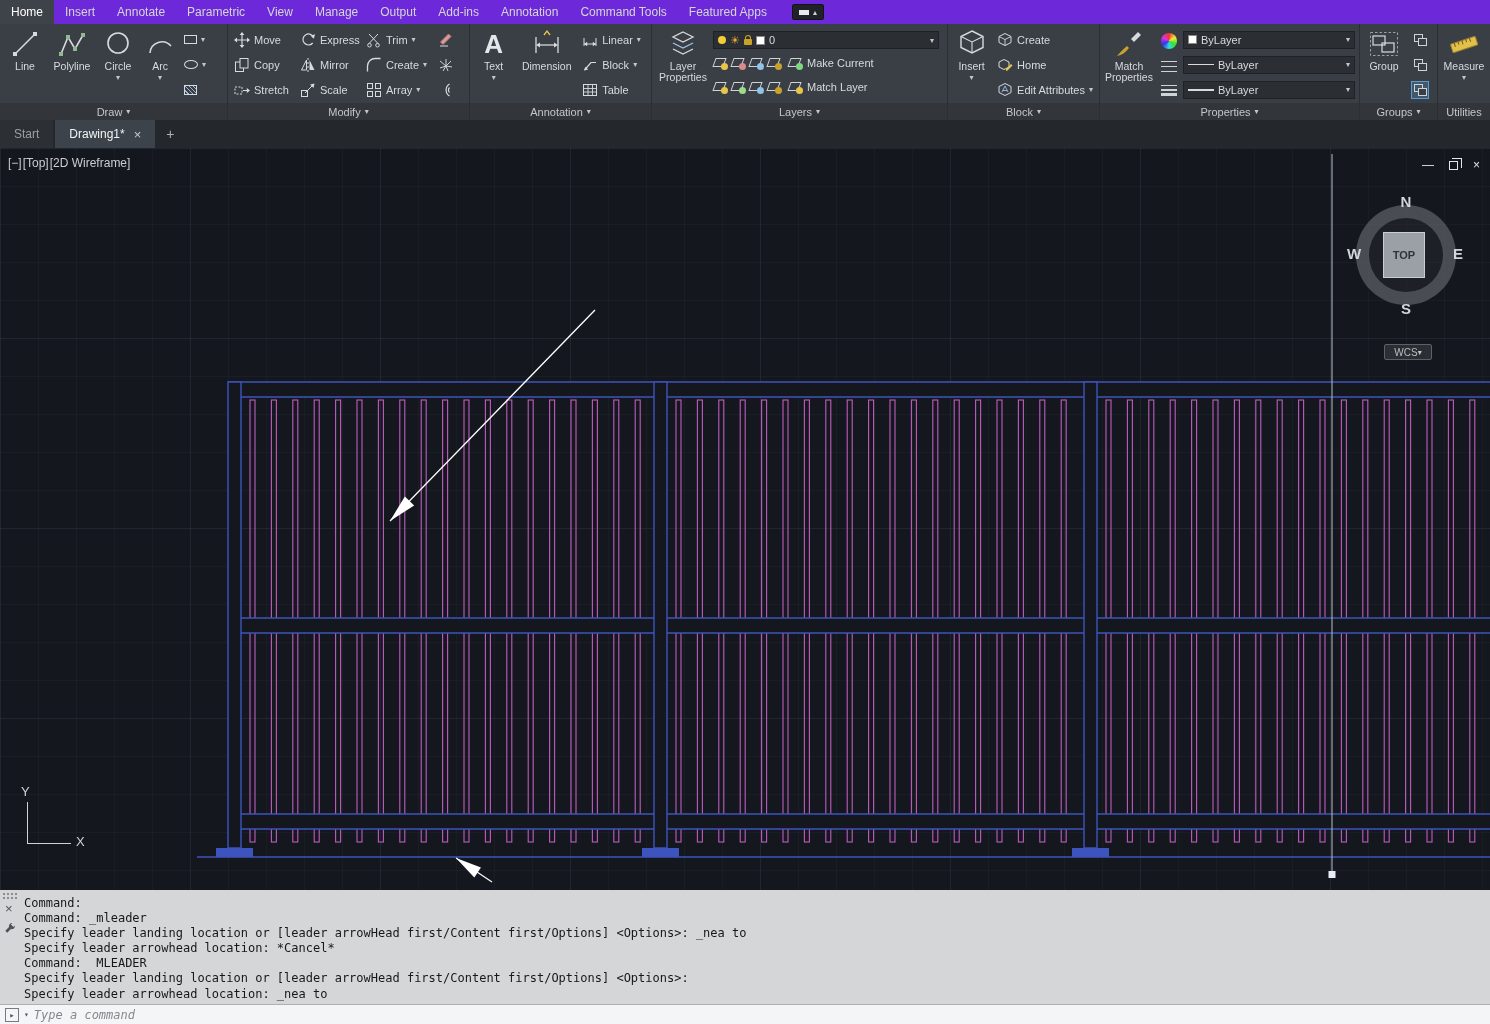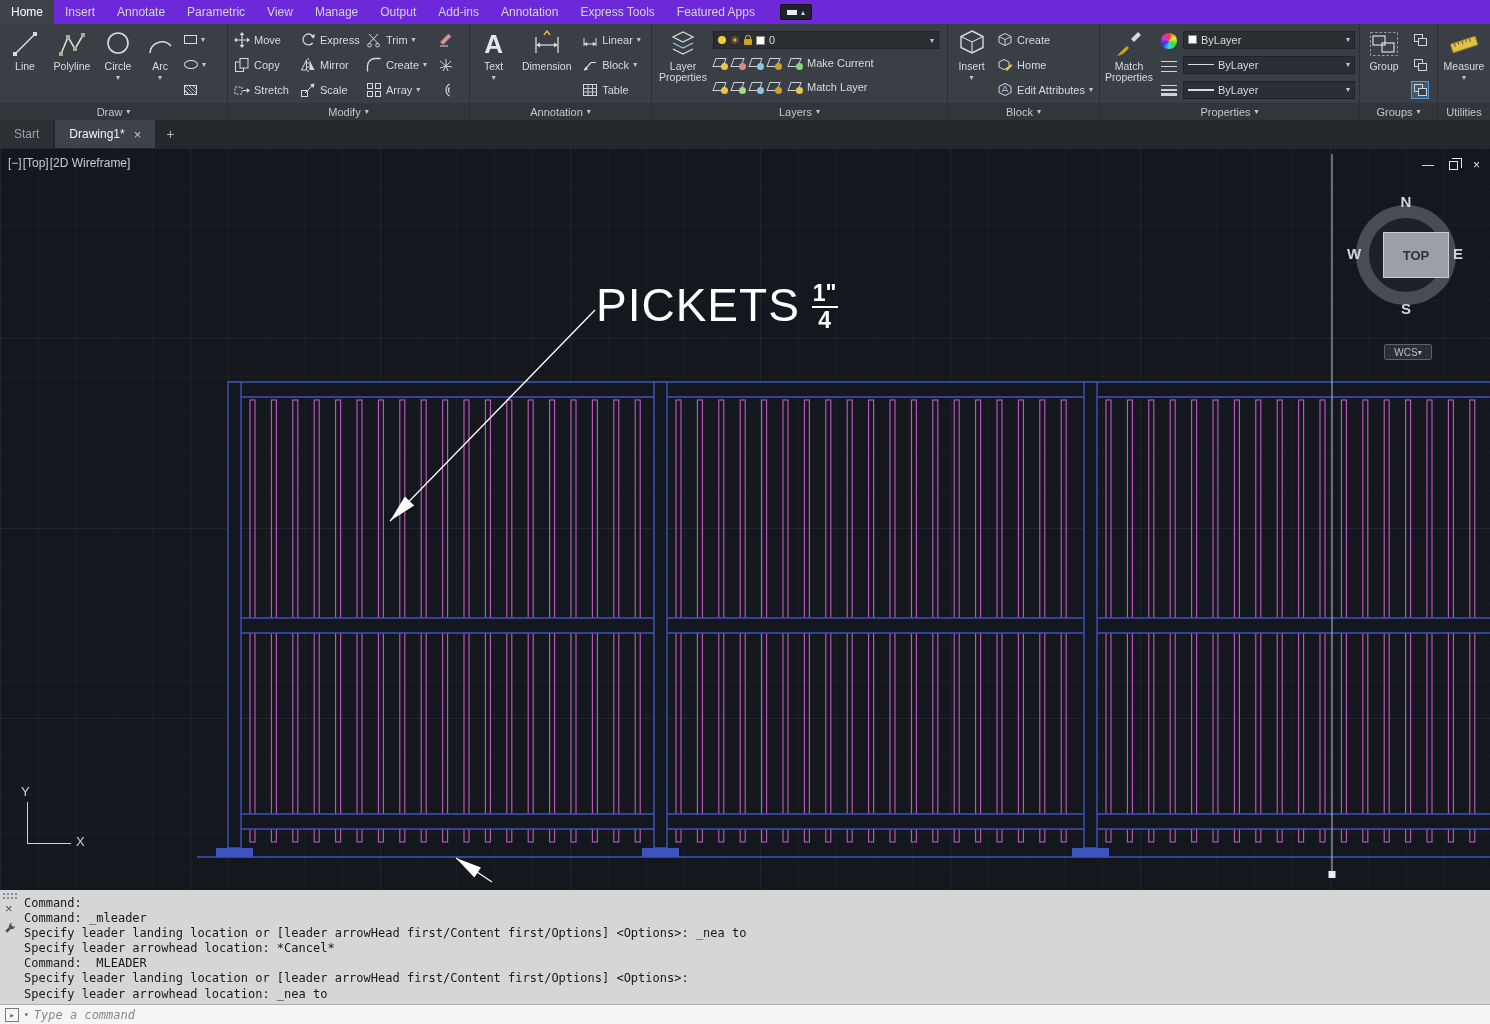--- a/index.html
+++ b/index.html
@@ -64,21 +64,21 @@
 .vplabel{position:absolute;left:8px;top:8px;color:#c9cdd2;font-size:12px;display:flex;gap:1px;z-index:2}
 .vplabel span{cursor:pointer}
 .wctrl{position:absolute;right:10px;top:10px;display:flex;gap:15px;color:#e3e6ea;font-size:12px;align-items:center;z-index:2}
 .wctrl span{cursor:pointer}
 .restore-icon{width:9px;height:9px;border:1px solid #e3e6ea;position:relative;display:inline-block}
 .restore-icon::before{content:"";position:absolute;top:-4px;left:2px;width:9px;height:9px;border:1px solid #e3e6ea;border-bottom:none;border-left:none}
 .compass{position:absolute;left:1346px;top:47px;width:120px;height:120px;z-index:2}
 .c-ring{position:absolute;left:10px;top:10px;width:100px;height:100px;border-radius:50%;border:13px solid rgba(130,134,140,.45);background:rgba(42,46,52,.4)}
 .c-letter{position:absolute;color:#d2d5d9;font-size:15px;font-weight:bold;width:22px;text-align:center;cursor:pointer}
 .c-n{left:49px;top:-2px}.c-s{left:49px;bottom:-2px}.c-w{left:-3px;top:50px}.c-e{right:-3px;top:50px}
-.c-top{position:absolute;left:37px;top:37px;width:66px;height:46px;background:#9ba0a6;border:1px solid #c9cdd2;color:#2e3338;font-size:13px;font-weight:bold;display:flex;align-items:center;justify-content:center;cursor:pointer}
+.c-top{position:absolute;left:37px;top:37px;width:42px;height:46px;background:#9ba0a6;border:1px solid #c9cdd2;color:#2e3338;font-size:11px;font-weight:bold;display:flex;align-items:center;justify-content:center;cursor:pointer}
 .wcs{position:absolute;left:1384px;top:196px;width:48px;height:16px;border:1px solid #5c6167;background:#2b2f34;color:#b9bec4;font-size:10px;display:flex;align-items:center;justify-content:center;gap:0;border-radius:2px;z-index:2;cursor:pointer}
 .annot{position:absolute;left:596px;top:132px;color:#ffffff;display:flex;align-items:flex-start;gap:12px;z-index:2}
 .annot-main{font-size:46px;line-height:50px;letter-spacing:1px}
 .frac{display:flex;flex-direction:column;align-items:center;font-size:23px;line-height:25px;font-weight:bold;margin-top:1px}
 .frac .ftop{border-bottom:2px solid #fff;padding:0 1px}
 .ucs{position:absolute;left:12px;top:638px;width:90px;height:76px;color:#cfd3d7;font-size:13px;z-index:2}
 .ucs-axes{position:absolute;left:15px;top:16px;width:44px;height:42px;border-left:1.5px solid #cfd3d7;border-bottom:1.5px solid #cfd3d7}
 .ucs-y{position:absolute;left:9px;top:-2px}
 .ucs-x{position:absolute;left:64px;top:48px}
 
@@ -104,21 +104,21 @@
     <div class="dtabs" id="menu-tabs" style="display:flex">
         <div class="mtab active">Home</div>
         <div class="mtab">Insert</div>
         <div class="mtab">Annotate</div>
         <div class="mtab">Parametric</div>
         <div class="mtab">View</div>
         <div class="mtab">Manage</div>
         <div class="mtab">Output</div>
         <div class="mtab">Add-ins</div>
         <div class="mtab">Annotation</div>
-        <div class="mtab">Express Tools</div>
+        <div class="mtab">Command Tools</div>
         <div class="mtab">Featured Apps</div>
       </div>
     <div class="ribbon-opts">
       <span class="bar"></span>
       <span>▴</span>
     </div>
   </div>
 
   <div class="ribbon">
 
@@ -618,27 +618,20 @@
       <span class="c-letter c-s">S</span>
       <span class="c-letter c-w">W</span>
       <span class="c-letter c-e">E</span>
       <div class="c-top">TOP</div>
     </div>
     <div class="wcs">
       <span>WCS</span>
       <span class="dd">▾</span>
     </div>
 
-    <div class="annot">
-      <span class="annot-main">PICKETS</span>
-      <span class="frac">
-        <span class="ftop">1"</span>
-        <span class="fbot">4</span>
-      </span>
-    </div>
 
     <div class="ucs">
       <div class="ucs-axes"></div>
       <span class="ucs-y">Y</span>
       <span class="ucs-x">X</span>
     </div>
   </div>
 
   <div class="cmd">
     <div class="cmd-gutter">

